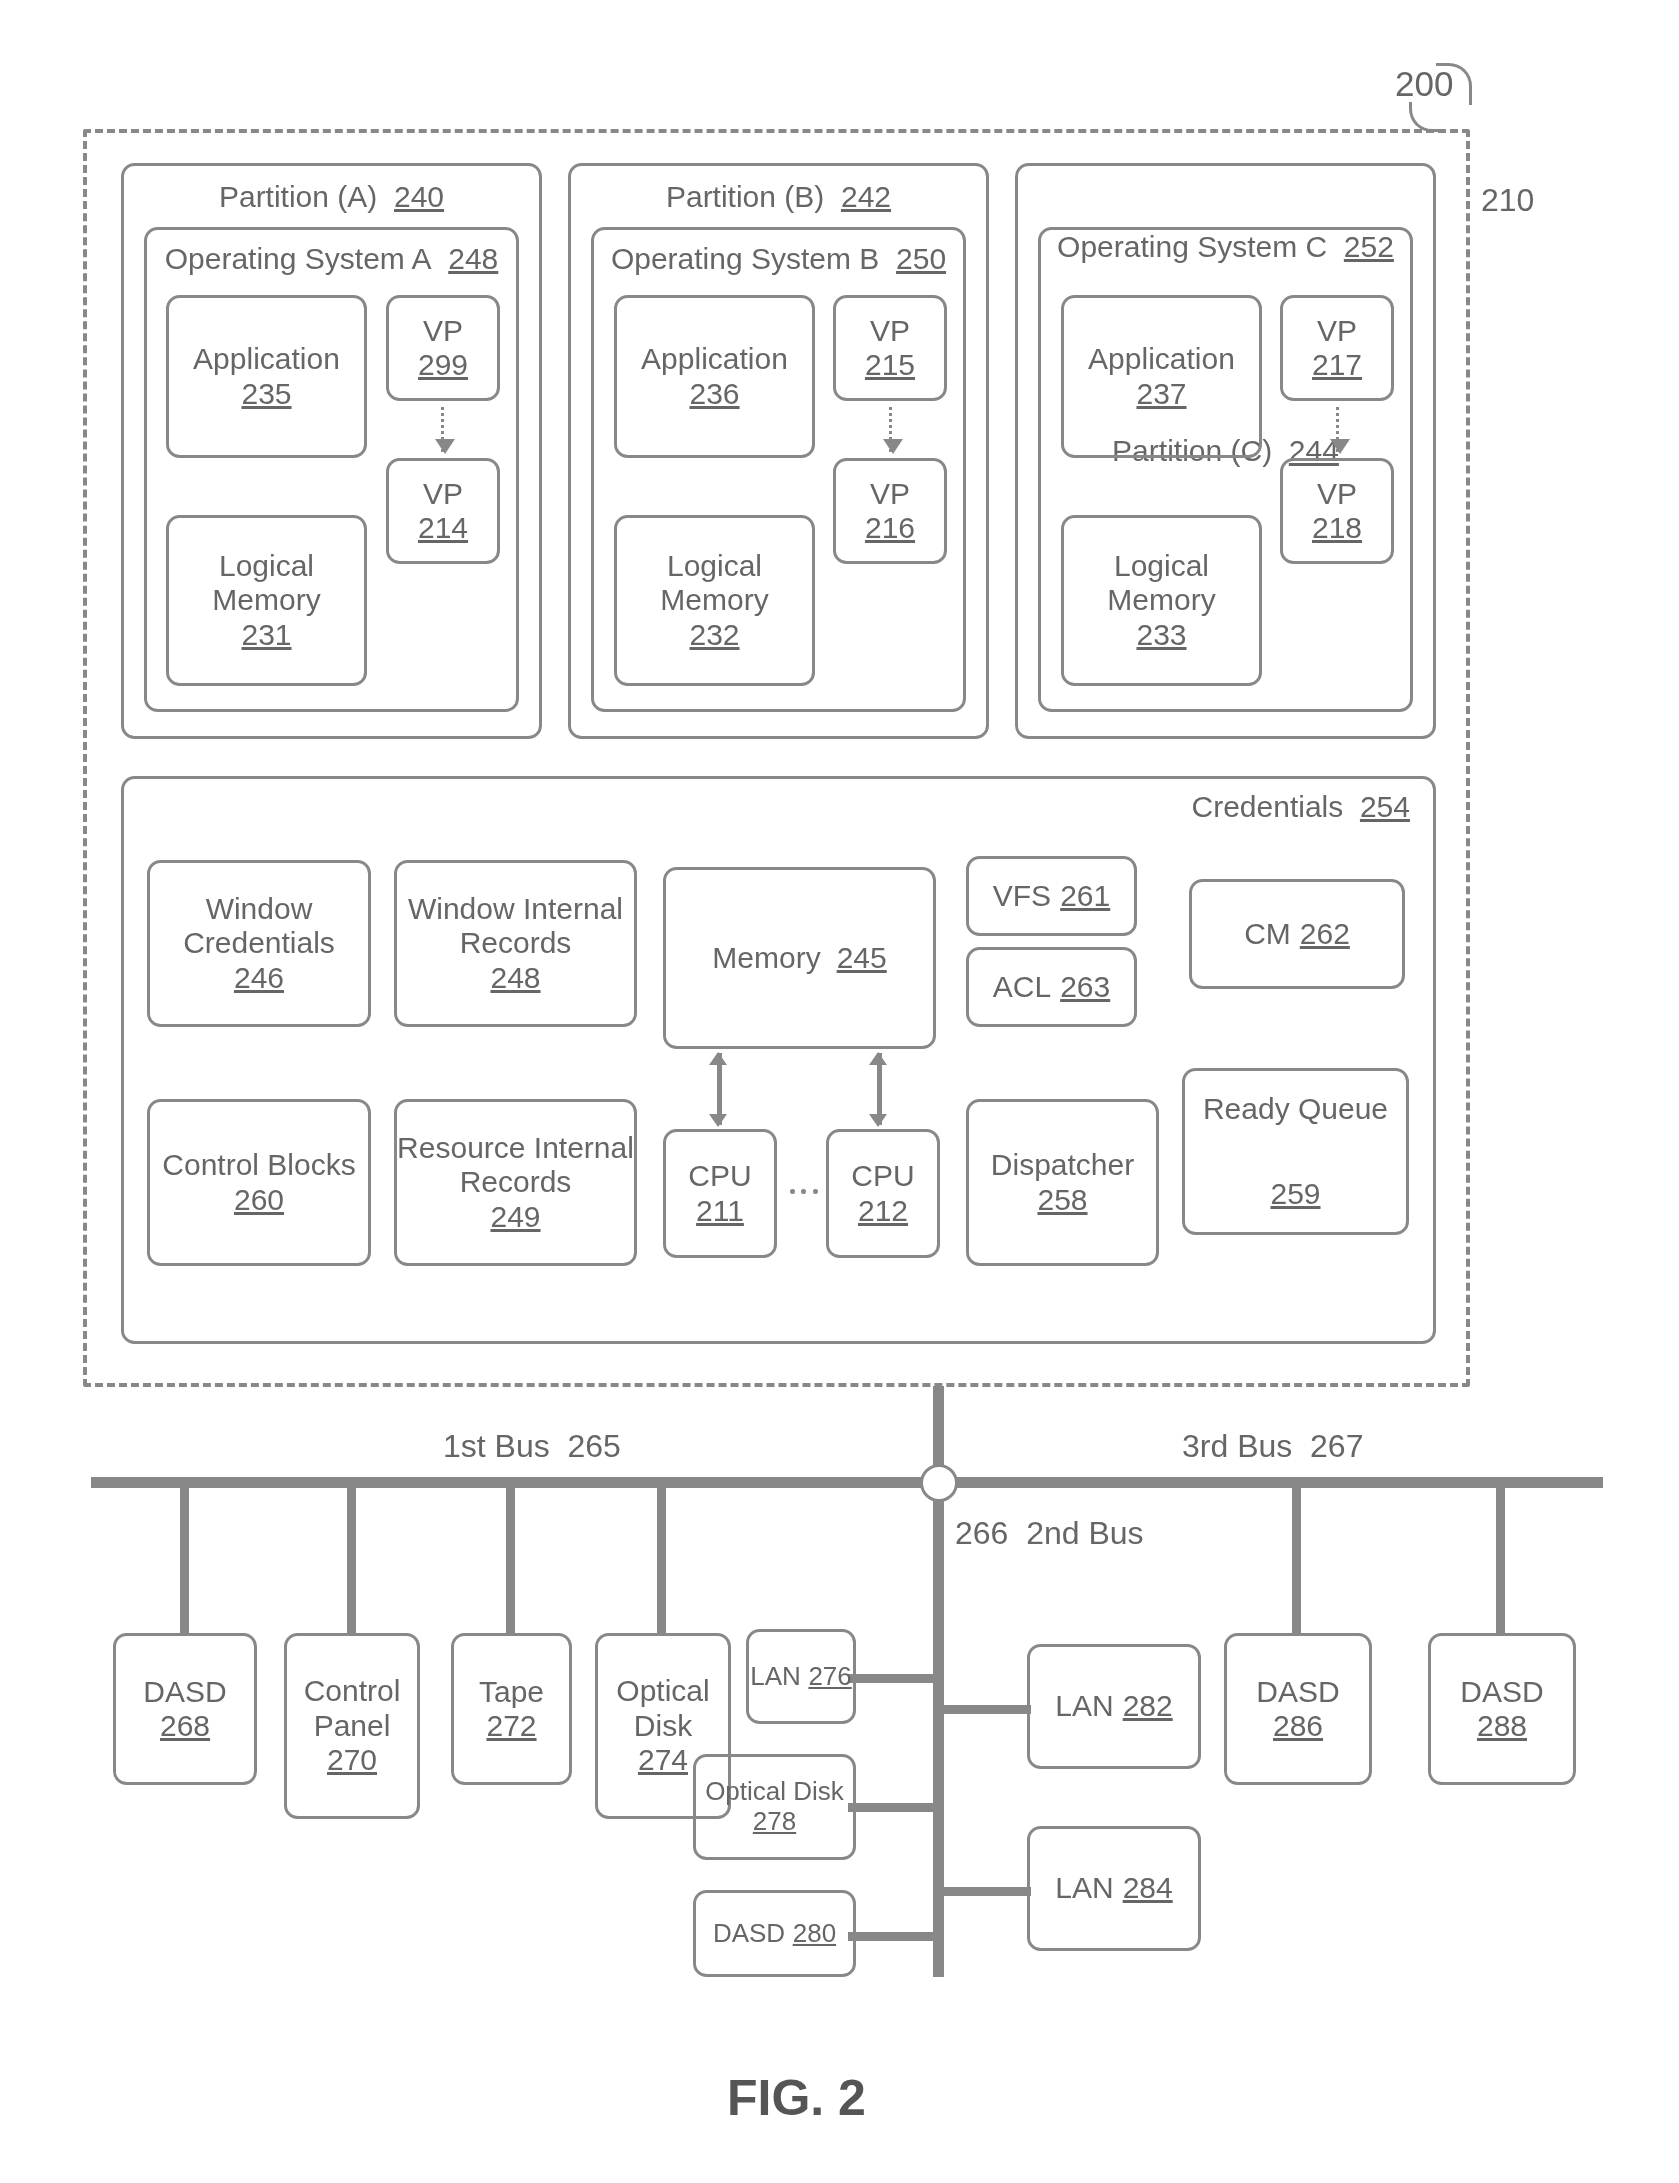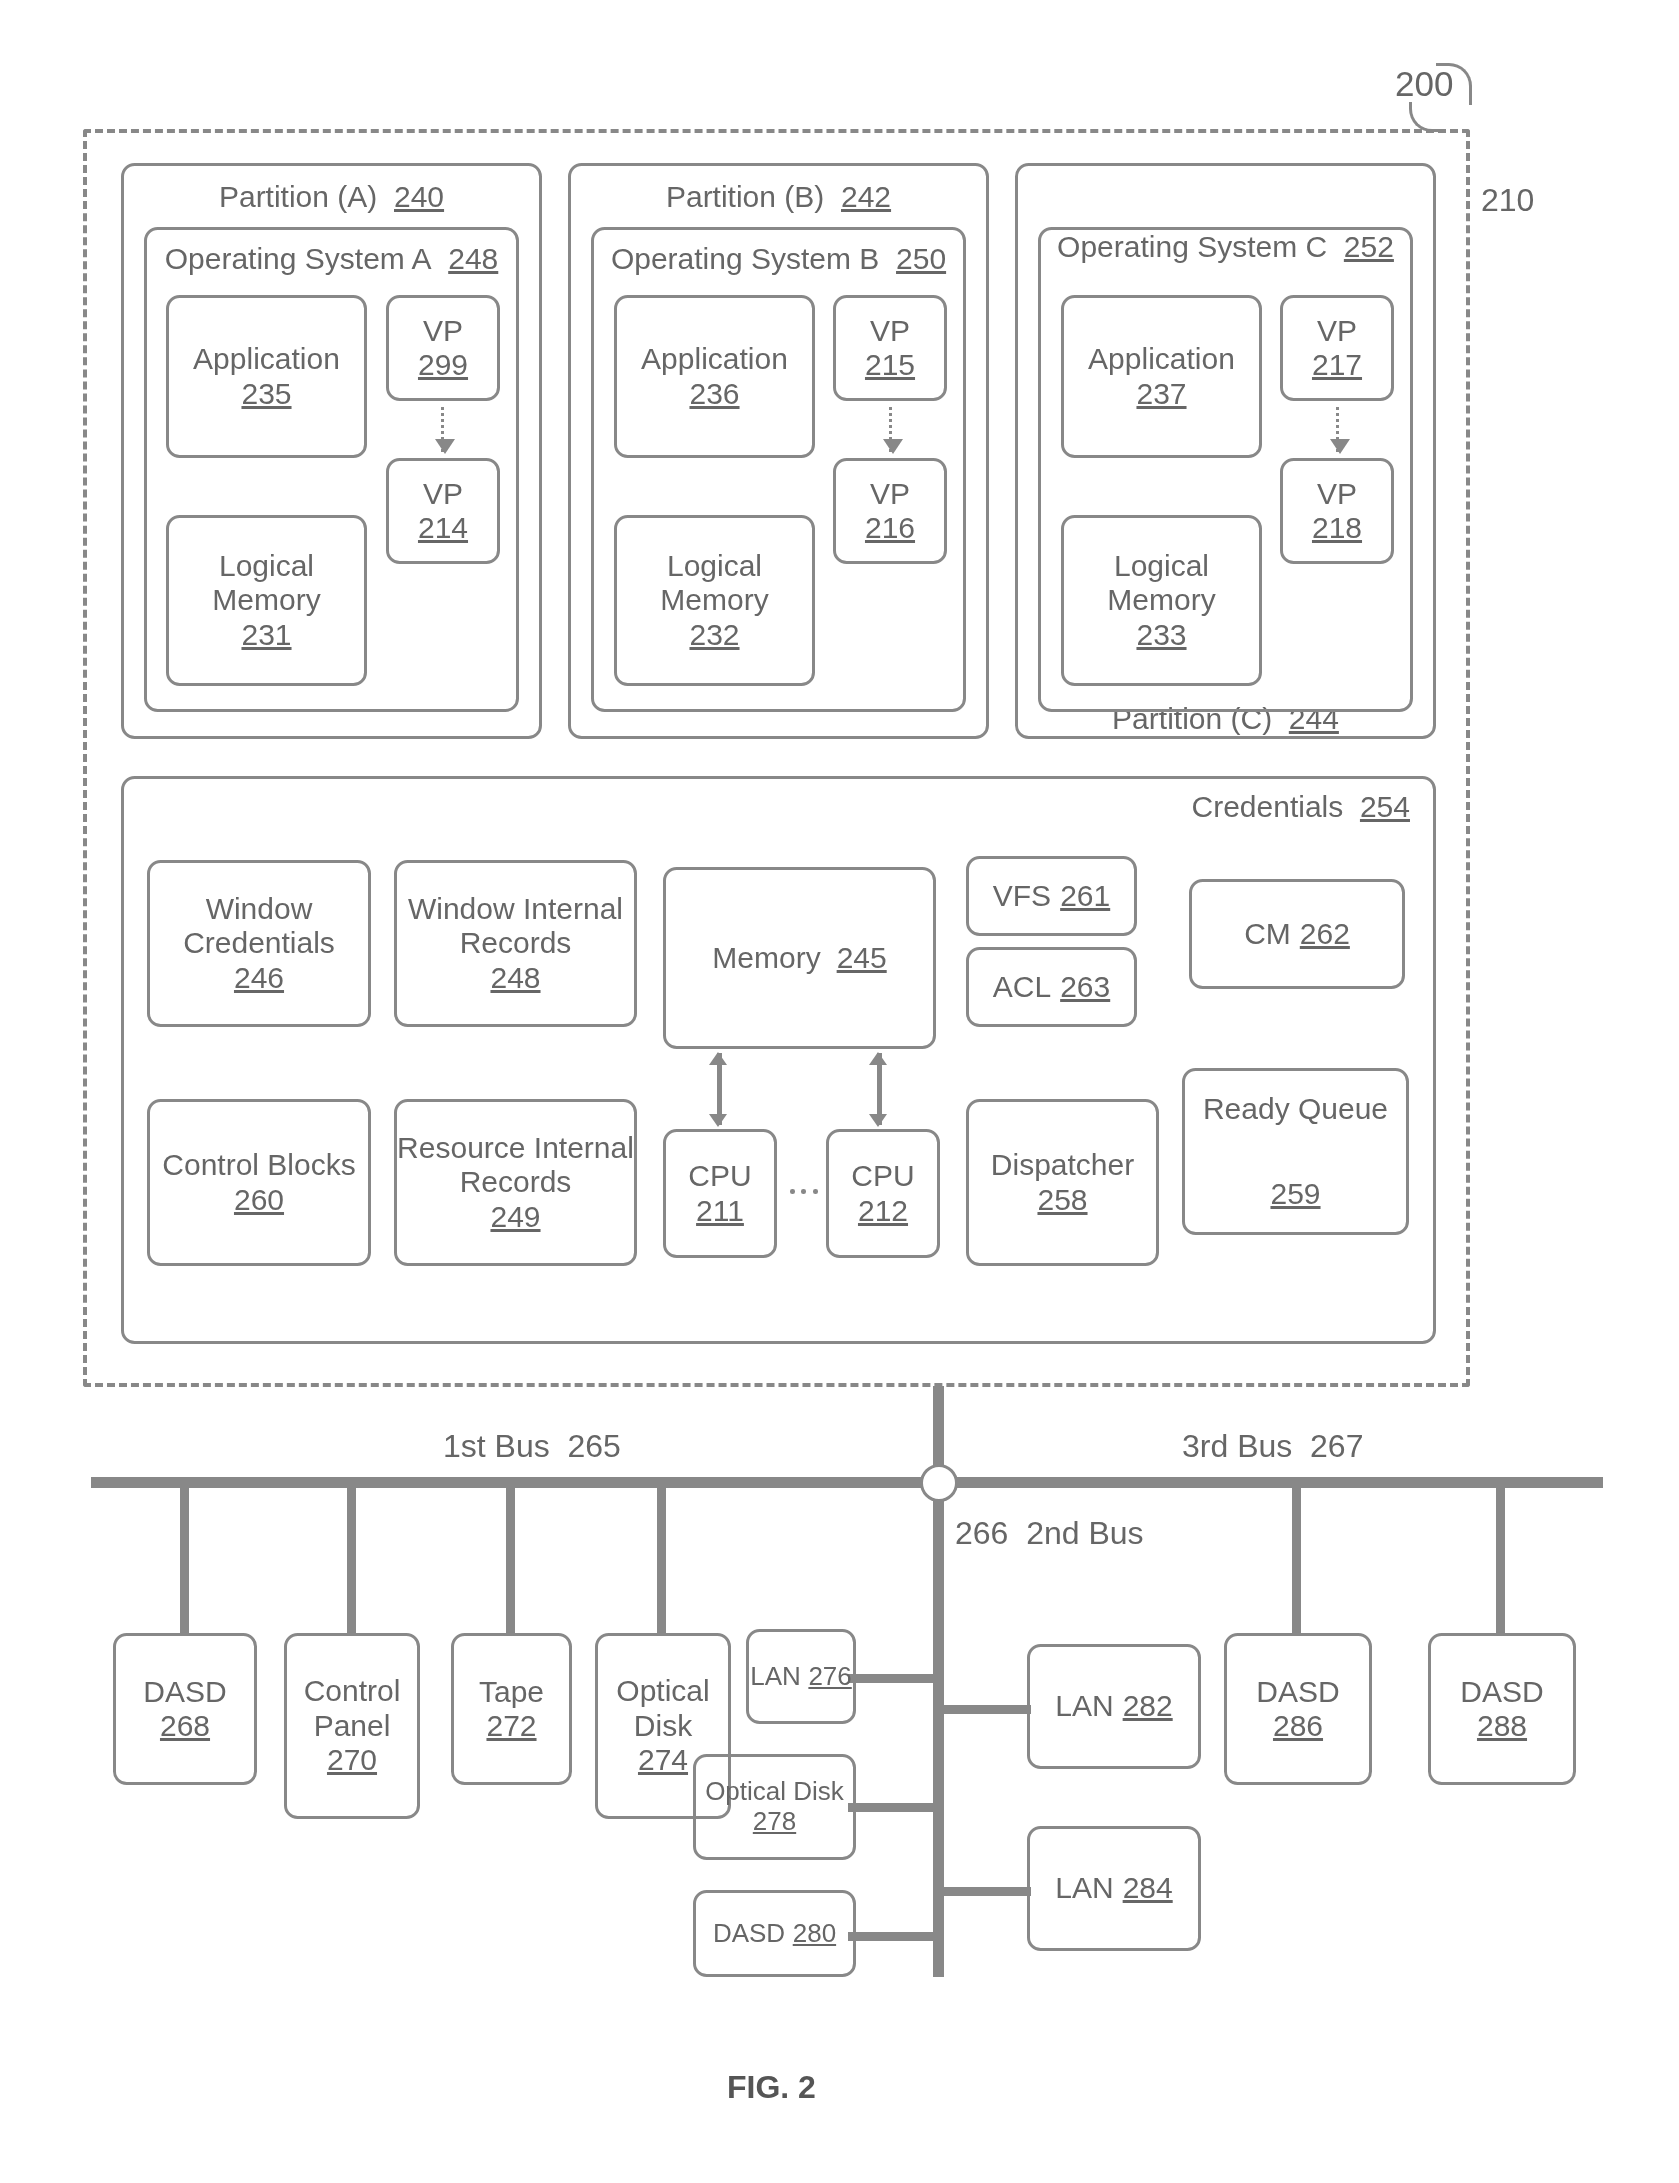--- a/index.html
+++ b/index.html
@@ -53,21 +53,21 @@
   }
   .arrowdown::after, .arrowup::before, .arrowleft::before, .arrowright::after,
   .arrowboth-v::before, .arrowboth-v::after {
     content:""; position:absolute; width:0; height:0;
   }
   .arrowdown::after { left:-9px; bottom:-1.5px; border-left:10.6px solid transparent; border-right:10.6px solid transparent; border-top:15px solid #888;}
   .arrowboth-v { position:absolute; width:4.5px; background:#888;}
   .arrowboth-v::before { left:-7.6px; top:-1.5px; border-left:9.9px solid transparent; border-right:9.9px solid transparent; border-bottom:13.6px solid #888;}
   .arrowboth-v::after  { left:-7.6px; bottom:-1.5px; border-left:9.9px solid transparent; border-right:9.9px solid transparent; border-top:13.6px solid #888;}
   .dots3 { position:absolute; width:4.5px; height:4.5px; background:#888; border-radius:50%;}
-  .fig { position:absolute; font-size:32px; font-weight:bold; color:#555;}
+  .fig { position:absolute; font-size:50px; font-weight:bold; color:#555;}
   .curl { position:absolute; border:3px solid #888; border-left:none; border-bottom:none; border-radius:0 23px 0 0; }
   .curl2 { position:absolute; border:3px solid #888; border-right:none; border-top:none; border-radius:0 0 0 23px; }
 </style>
 </head>
 <body>
 
 <div class="root">
 
   <div class="label-only" style="left:1365px; top:0px; font-size:35px;margin-top:34px;">200</div>
   <div class="curl" style="left:1406px; top:33px; width:36px; height:42px;"></div>
@@ -117,21 +117,21 @@
   <div class="dotarrow arrowdown" style="left:859px; top:377px; height:45px;"></div>
   <div class="box" style="left:803px; top:428px; width:114px; height:106px;">
     <span>VP</span>
     <span class="ref">216</span>
   </div>
   <div class="box" style="left:584px; top:485px; width:201px; height:171px;">
     <span>Logical Memory</span>
     <span class="ref">232</span>
   </div>
 
-  <div class="box" style="left:985px; top:133px; width:421px; height:576px; justify-content:flex-end; padding-top:1px;">
+  <div class="box" style="left:985px; top:133px; width:421px; height:576px; justify-content:center; padding-top:1px;">
     <div><span>Partition (C)</span>&nbsp;&nbsp;<span class="ref">244</span></div>
   </div>
   <div class="box" style="left:1008px; top:197px; width:375px; height:485px; justify-content:flex-start; ">
     <div><span>Operating System C</span>&nbsp;&nbsp;<span class="ref">252</span></div>
   </div>
   <div class="box" style="left:1031px; top:265px; width:201px; height:163px;">
     <span>Application</span>
     <span class="ref">237</span>
   </div>
   <div class="box" style="left:1250px; top:265px; width:114px; height:106px;">

